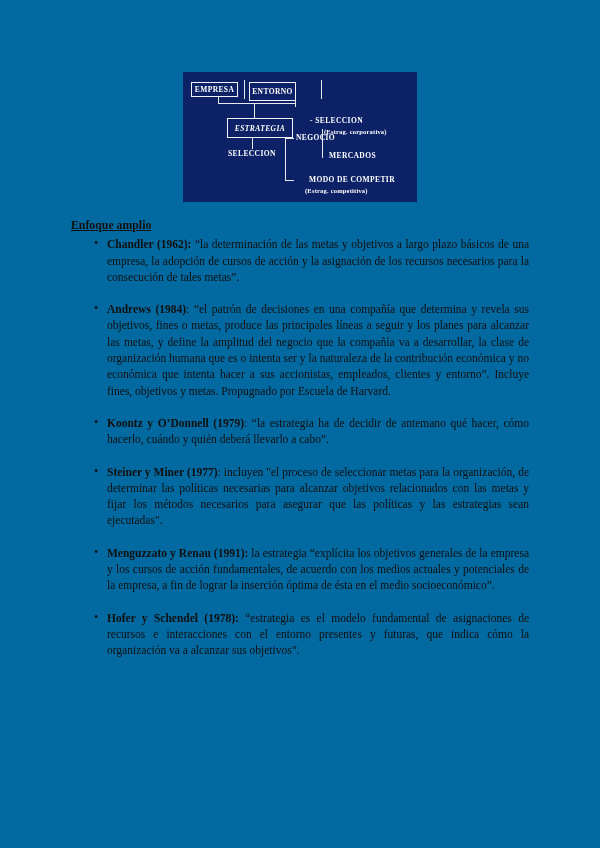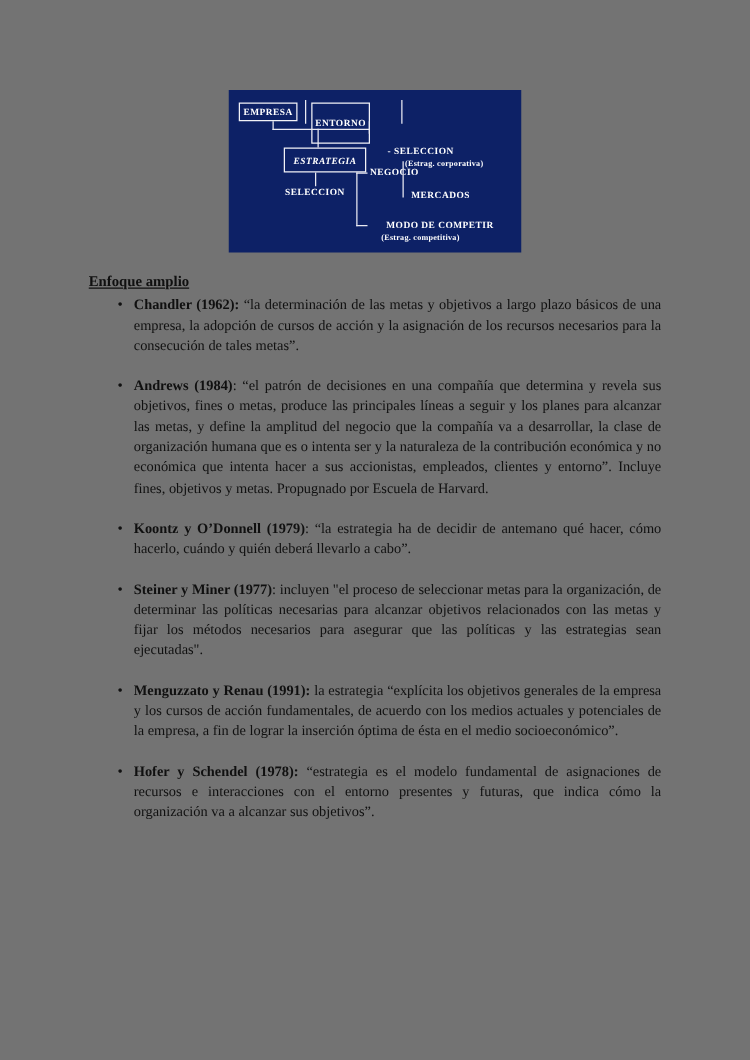--- a/index.html
+++ b/index.html
@@ -1,16 +1,16 @@
 <!DOCTYPE html>
 <html><head>
 <meta charset="utf-8">
 <style>
   html,body{margin:0;padding:0;background:#ffffff;}
-  .page{position:relative;width:600px;height:848px;background:#737373;overflow:hidden;
+  .page{position:relative;width:600px;height:848px;background:#0369a1;overflow:hidden;
         font-family:"Liberation Serif",serif;color:#101010;}
 
   
   .diagram{position:absolute;left:183px;top:72px;width:234px;height:130px;background:#0d2166;}
   .dbox{position:absolute;border:1px solid #f2f2f7;color:#ffffff;font-weight:bold;
         font-size:7.5px;letter-spacing:.4px;display:flex;align-items:center;justify-content:center;
         white-space:nowrap;box-sizing:border-box;}
   .dlabel{position:absolute;color:#ffffff;font-weight:bold;font-size:7.5px;letter-spacing:.4px;
         white-space:nowrap;line-height:10px;}
   .dsub{font-size:6.5px;letter-spacing:.2px;}
@@ -26,21 +26,21 @@
   .author{font-weight:bold;}
 </style>
 </head>
 <body>
 
 <div class="page">
 
   <div class="diagram">
     <div class="dbox" style="left:8px;top:10px;width:47px;height:15px;">EMPRESA</div>
     <div class="dline" style="left:61px;top:8px;width:1px;height:19px;"></div>
-    <div class="dbox" style="left:66px;top:10px;width:47px;height:33px;">ENTORNO</div>
+    <div class="dbox" style="left:66px;top:10px;width:47px;height:19px;">ENTORNO</div>
     <div class="dline" style="left:138px;top:8px;width:1px;height:19px;"></div>
 
     <div class="dline" style="left:35px;top:25px;width:1px;height:7px;"></div>
     <div class="dline" style="left:35px;top:31px;width:78px;height:1px;"></div>
     <div class="dline" style="left:112px;top:25px;width:1px;height:10px;"></div>
     <div class="dline" style="left:71px;top:31px;width:1px;height:15px;"></div>
 
     <div class="dbox" style="left:44px;top:46px;width:66px;height:20px;font-style:italic;">ESTRATEGIA</div>
     <div class="dline" style="left:69px;top:66px;width:1px;height:11px;"></div>
     <div class="dlabel" style="left:45px;top:77px;">SELECCION</div>

